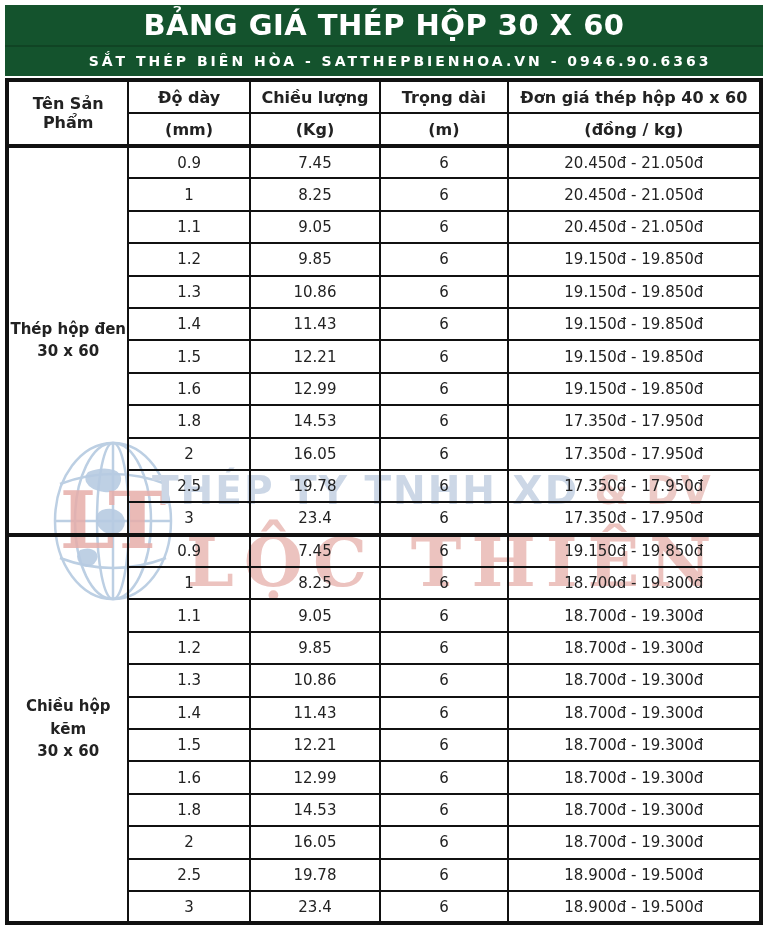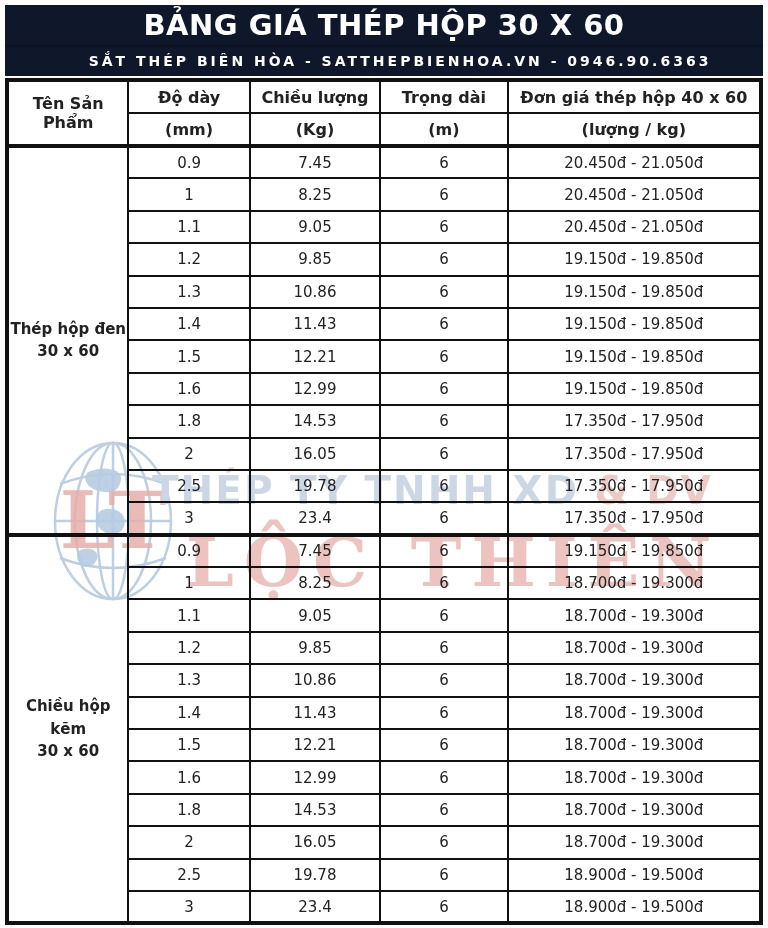--- a/index.html
+++ b/index.html
@@ -14,21 +14,21 @@
     width: 768px; height: 928px;
     padding: 5px;
   }
 
   
   .banner {
     position: relative;
     z-index: 3;
     width: 758px;
     height: 71px;
-    background: #0f172a;
+    background: #14532d;
     color: #ffffff;
     text-align: center;
   }
   .banner-title {
     font-size: 29px;
     font-weight: bold;
     letter-spacing: 0.5px;
     line-height: 40px;
     height: 40px;
   }
@@ -164,21 +164,21 @@
         <th rowspan="2" class="product-header">Tên Sản Phẩm</th>
         <th>Độ dày</th>
         <th>Chiều lượng</th>
         <th>Trọng dài</th>
         <th>Đơn giá thép hộp 40 x 60</th>
       </tr>
       <tr class="units">
         <th>(mm)</th>
         <th>(Kg)</th>
         <th>(m)</th>
-        <th>(lượng / kg)</th>
+        <th>(đồng / kg)</th>
       </tr>
     </thead>
     <tbody>
         <tr class="group-start">
           <td rowspan="12" class="group-cell">
             <div>Thép hộp đen</div>
             <div>30 x 60</div>
           </td>
           <td>0.9</td>
           <td>7.45</td>

